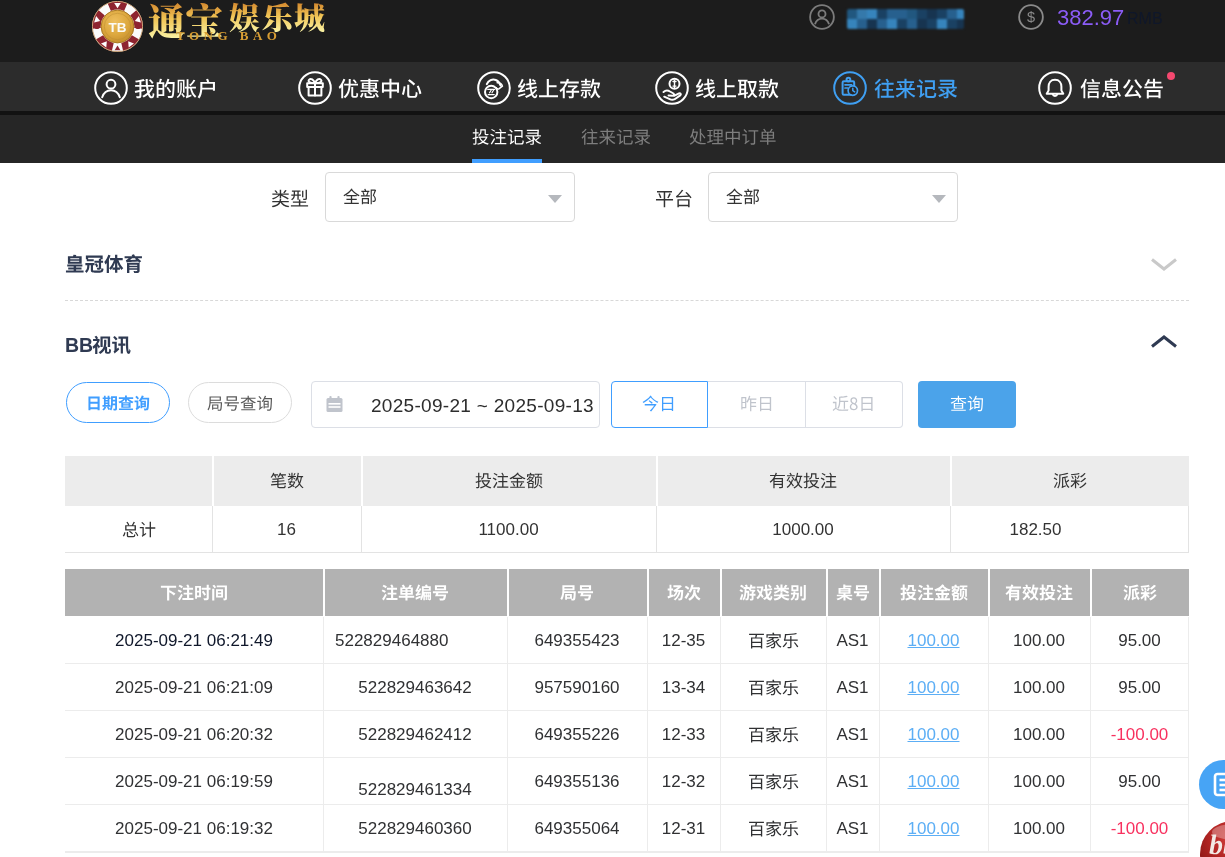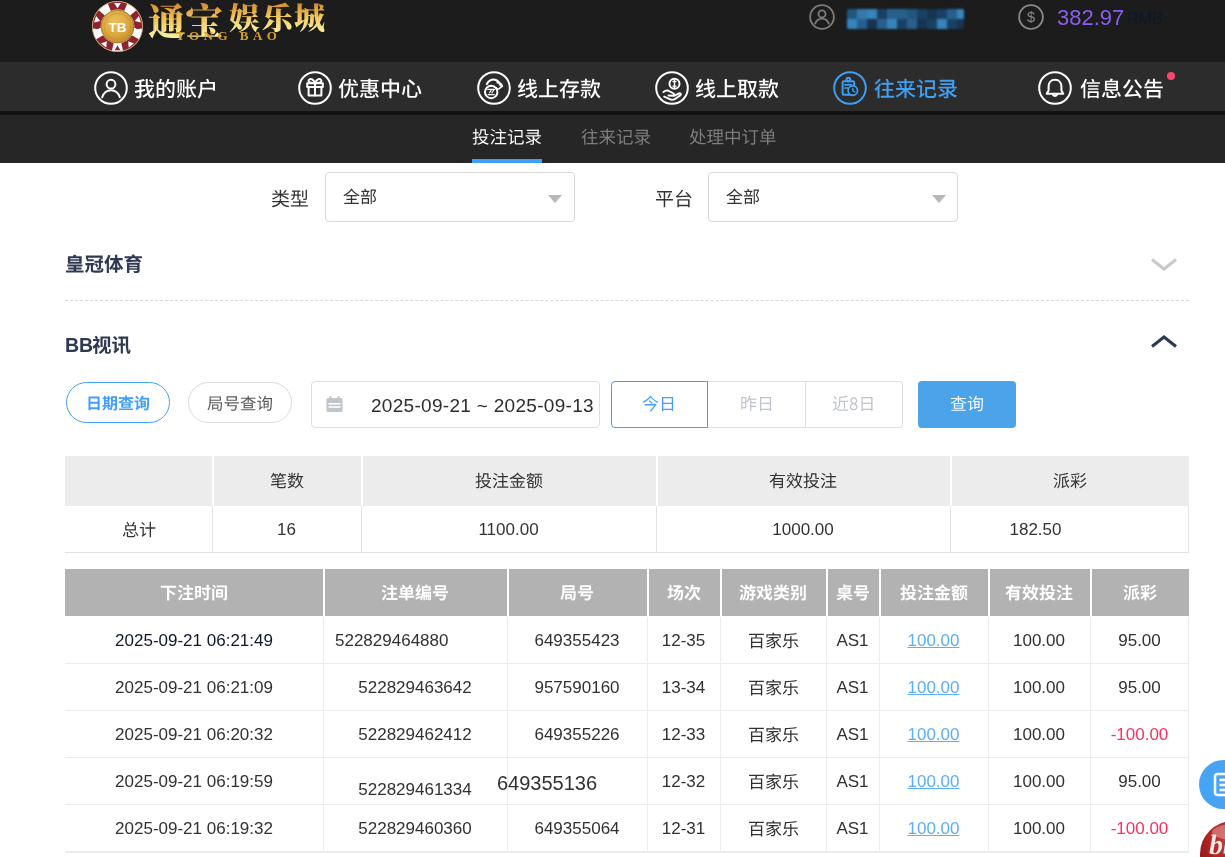--- a/index.html
+++ b/index.html
@@ -443,21 +443,21 @@
 <div class="abs" style="left:323px;top:758px;width:1px;height:47px;background:#ececec;"></div>
 <div class="abs" style="left:507px;top:758px;width:1px;height:47px;background:#ececec;"></div>
 <div class="abs" style="left:647px;top:758px;width:1px;height:47px;background:#ececec;"></div>
 <div class="abs" style="left:720px;top:758px;width:1px;height:47px;background:#ececec;"></div>
 <div class="abs" style="left:826px;top:758px;width:1px;height:47px;background:#ececec;"></div>
 <div class="abs" style="left:879px;top:758px;width:1px;height:47px;background:#ececec;"></div>
 <div class="abs" style="left:988px;top:758px;width:1px;height:47px;background:#ececec;"></div>
 <div class="abs" style="left:1090px;top:758px;width:1px;height:47px;background:#ececec;"></div>
 <div class="abs lt" style="left:114.0px;top:772px;width:160px;text-align:center;font-size:17px;color:#303133;">2025-09-21 06:19:59</div>
 <div class="abs lt" style="left:335.0px;top:772px;width:160px;text-align:center;font-size:17px;color:#303133;margin-top:8px;">522829461334</div>
-<div class="abs lt" style="left:497.0px;top:772px;width:160px;font-size:20px;color:#303133;">649355136</div>
+<div class="abs lt" style="left:497.0px;top:772px;width:160px;text-align:center;font-size:17px;color:#303133;">649355136</div>
 <div class="abs lt" style="left:603.5px;top:772px;width:160px;text-align:center;font-size:17px;color:#303133;">12-32</div>
 <div style="position:absolute;left:747.5px;top:773px;line-height:0;"><svg xmlns="http://www.w3.org/2000/svg" width="51.0" height="17" fill="#303133">
       <path transform="translate(0.0,15.0) scale(0.017000,-0.017000)" d="M177 563V-81H253V-16H759V-81H837V563H497C510 608 524 662 536 713H937V786H64V713H449C442 663 431 607 420 563ZM253 241H759V54H253ZM253 310V493H759V310Z"></path>
       <path transform="translate(17.0,15.0) scale(0.017000,-0.017000)" d="M423 824C436 802 450 775 461 750H84V544H157V682H846V544H923V750H551C539 780 519 817 501 847ZM790 481C734 429 647 363 571 313C548 368 514 421 467 467C492 484 516 501 537 520H789V586H209V520H438C342 456 205 405 80 374C93 360 114 329 121 315C217 343 321 383 411 433C430 415 446 395 460 374C373 310 204 238 78 207C91 191 108 165 116 148C236 185 391 256 489 324C501 300 510 277 516 254C416 163 221 69 61 32C76 15 92 -13 100 -32C244 12 416 95 530 182C539 101 521 33 491 10C473 -7 454 -10 427 -10C406 -10 372 -9 336 -5C348 -26 355 -56 356 -76C388 -77 420 -78 441 -78C487 -78 513 -70 545 -43C601 -1 625 124 591 253L639 282C693 136 788 20 916 -38C927 -18 949 9 966 23C840 73 744 186 697 319C752 355 806 395 852 432Z"></path>
       <path transform="translate(34.0,15.0) scale(0.017000,-0.017000)" d="M236 278C187 189 109 94 38 32C56 20 86 -4 100 -17C169 52 253 158 309 254ZM692 247C765 167 851 55 891 -14L960 22C919 90 829 198 757 277ZM129 351C139 360 180 364 247 364H482V18C482 2 475 -3 458 -4C441 -4 382 -5 318 -3C329 -24 341 -57 345 -78C431 -78 482 -77 515 -64C547 -52 558 -30 558 18V364H924L925 440H558V641H482V440H201C219 515 237 609 245 698C462 703 716 723 875 763L832 829C679 789 398 770 171 764C169 648 143 519 135 486C126 450 117 427 104 422C112 403 125 367 129 351Z"></path>
     </svg></div>
 <div class="abs lt" style="left:772.5px;top:772px;width:160px;text-align:center;font-size:17px;color:#303133;">AS1</div>
 <div class="abs lt" style="left:853.5px;top:772px;width:160px;text-align:center;font-size:17px;color:#5caef5;text-decoration:underline;">100.00</div>
 <div class="abs lt" style="left:959.0px;top:772px;width:160px;text-align:center;font-size:17px;color:#303133;">100.00</div>
 <div class="abs lt" style="left:1059.5px;top:772px;width:160px;text-align:center;font-size:17px;color:#303133;">95.00</div>

